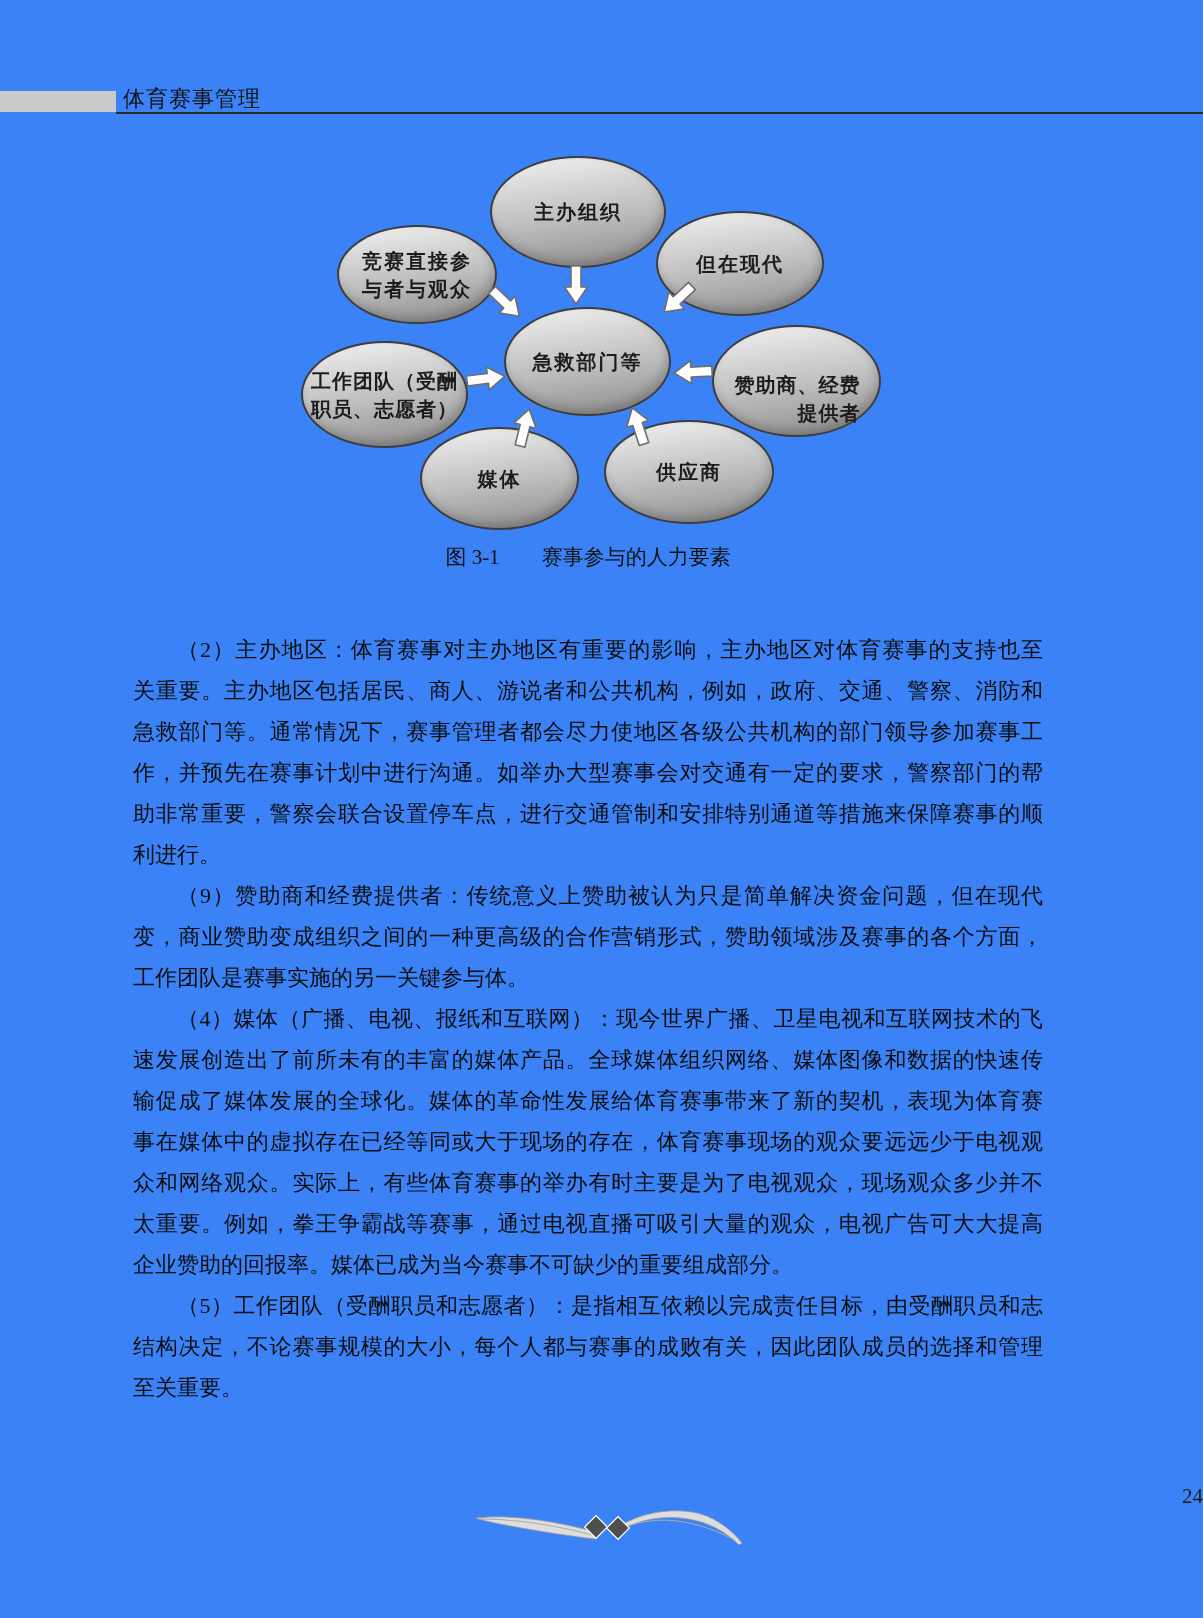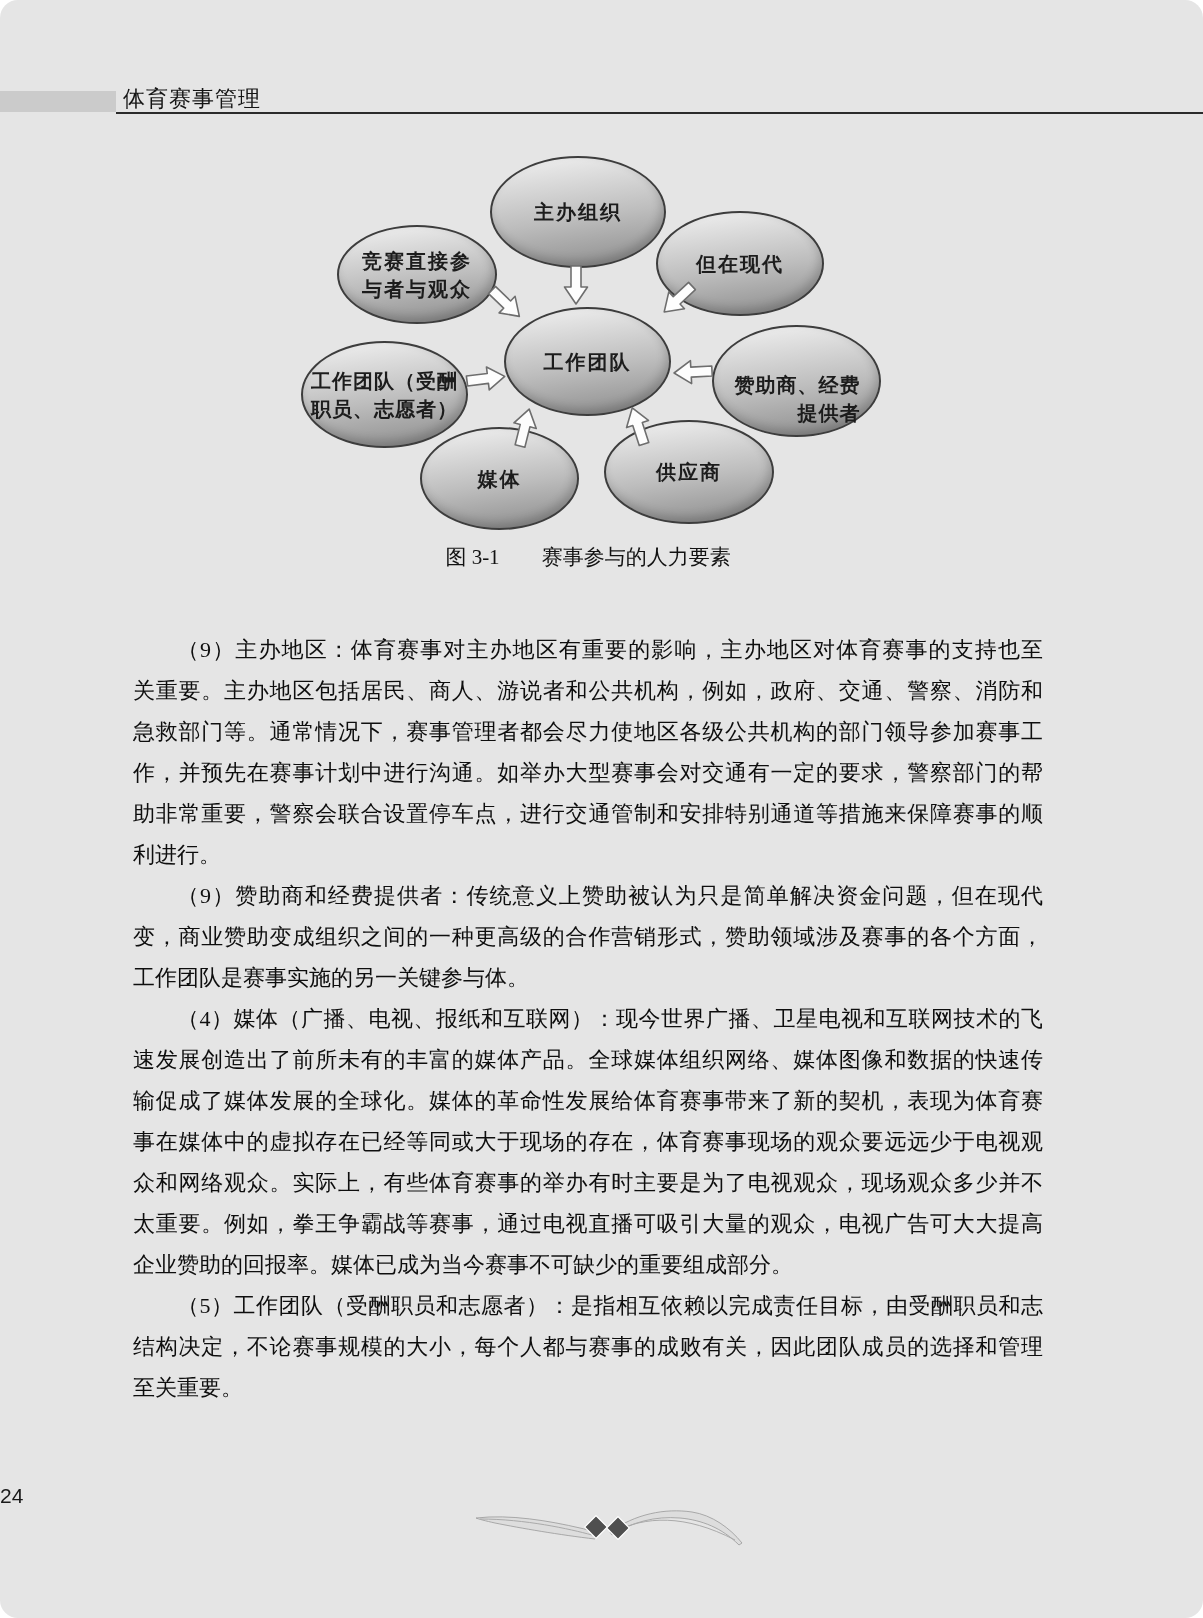--- a/index.html
+++ b/index.html
@@ -1,18 +1,18 @@
 <!DOCTYPE html>
 <html style="--header-bar: #cbcbcb; --rule: #2b2b2b; --ellipse-top: #eaeaea; --ellipse-mid: #bdbdbd; --ellipse-bottom: #8a8a8a; --ellipse-border: #3d3d3d; --diamond: #4f4f4f;"><head>
 <meta charset="utf-8">
 <style>
   html,body { margin:0; padding:0; background:#ffffff; }
   .page {
-    position:relative; width:1203px; height:1618px; background:#e5e5e5;
-    font-family:"Liberation Serif","DejaVu Serif",serif; color:#111; overflow:hidden;border-radius:18px;
+    position:relative; width:1203px; height:1618px; background:#3b82f6;
+    font-family:"Liberation Serif","DejaVu Serif",serif; color:#111; overflow:hidden;
   }
 
   
   .header-bar { position:absolute; left:0; top:91px; width:116px; height:21px; background:var(--header-bar,#cbcbcb); }
   .header-title { position:absolute; left:123px; top:84px; font-size:22px; letter-spacing:1px; color:#141414; }
   .header-rule { position:absolute; left:116px; top:112px; width:1087px; height:2px; background:var(--rule,#2b2b2b); }
 
   
   .figure { position:absolute; left:0; top:0; width:1147px; height:580px; }
   .node {
@@ -42,22 +42,22 @@
   
   .body-text { position:absolute; left:133px; top:629px; width:910px; }
   .bline {
     font-size:22px; height:41px; line-height:41px; color:#0e0e0e;
     text-align:justify; text-align-last:justify; overflow:hidden; white-space:normal;
   }
   .bline.first { text-indent:44px; }
   .bline.last  { text-align-last:left; }
 
   
-  .page-number { position:absolute; left:0; top:1484px; width:1203px; text-align:left;
-                 font-family:Liberation Sans, sans-serif; font-size:21px; color:#1a1a1a; }
+  .page-number { position:absolute; left:0; top:1484px; width:1203px; text-align:right;
+                 font-family:Liberation Serif, serif; font-size:21px; color:#1a1a1a; }
   .flourish { position:absolute; left:440px; top:1488px; }
 </style>
 </head>
 <body>
 
 <div class="page">
 
   <div class="header-bar"></div>
   <div class="header-title">体育赛事管理</div>
   <div class="header-rule"></div>
@@ -79,21 +79,21 @@
     <div class="node n-sponsors">
       <span class="lbl">赞助商、经费提供者</span>
     </div>
     <div class="node n-media">
       <span class="lbl">媒体</span>
     </div>
     <div class="node n-supplier">
       <span class="lbl">供应商</span>
     </div>
     <div class="node n-center">
-      <span class="lbl">工作团队</span>
+      <span class="lbl">急救部门等</span>
     </div>
 
     <svg class="arrows" width="1203" height="580" viewBox="0 0 1203 580">
       <g fill="#fdfdfd" stroke="#6e6e6e" stroke-width="1.6" stroke-linejoin="round">
         <path transform="translate(576,266) rotate(90)" d="M0,-5 L21,-5 L21,-11.5 L38,0 L21,11.5 L21,5 L0,5 Z"></path>
         <path transform="translate(692,286) rotate(137)" d="M0,-5 L21,-5 L21,-11.5 L38,0 L21,11.5 L21,5 L0,5 Z"></path>
         <path transform="translate(492,290) rotate(44)" d="M0,-5 L21,-5 L21,-11.5 L38,0 L21,11.5 L21,5 L0,5 Z"></path>
         <path transform="translate(467,381) rotate(-7)" d="M0,-5 L21,-5 L21,-11.5 L38,0 L21,11.5 L21,5 L0,5 Z"></path>
         <path transform="translate(712,371) rotate(177)" d="M0,-5 L21,-5 L21,-11.5 L38,0 L21,11.5 L21,5 L0,5 Z"></path>
         <path transform="translate(520,446) rotate(-76)" d="M0,-5 L21,-5 L21,-11.5 L38,0 L21,11.5 L21,5 L0,5 Z"></path>
@@ -101,21 +101,21 @@
       </g>
     </svg>
   </div>
 
   <div class="caption">
     <span>图 3-1</span><span class="cap-gap"></span><span>赛事参与的人力要素</span>
   </div>
 
   <div class="body-text">
     <div class="para">
-        <div class="bline first">（9）主办地区：体育赛事对主办地区有重要的影响，主办地区对体育赛事的支持也至</div>
+        <div class="bline first">（2）主办地区：体育赛事对主办地区有重要的影响，主办地区对体育赛事的支持也至</div>
         <div class="bline">关重要。主办地区包括居民、商人、游说者和公共机构，例如，政府、交通、警察、消防和</div>
         <div class="bline">急救部门等。通常情况下，赛事管理者都会尽力使地区各级公共机构的部门领导参加赛事工</div>
         <div class="bline">作，并预先在赛事计划中进行沟通。如举办大型赛事会对交通有一定的要求，警察部门的帮</div>
         <div class="bline">助非常重要，警察会联合设置停车点，进行交通管制和安排特别通道等措施来保障赛事的顺</div>
         <div class="bline last">利进行。</div>
       </div>
     <div class="para">
         <div class="bline first">（9）赞助商和经费提供者：传统意义上赞助被认为只是简单解决资金问题，但在现代</div>
         <div class="bline">变，商业赞助变成组织之间的一种更高级的合作营销形式，赞助领域涉及赛事的各个方面，</div>
         <div class="bline last">工作团队是赛事实施的另一关键参与体。</div>

